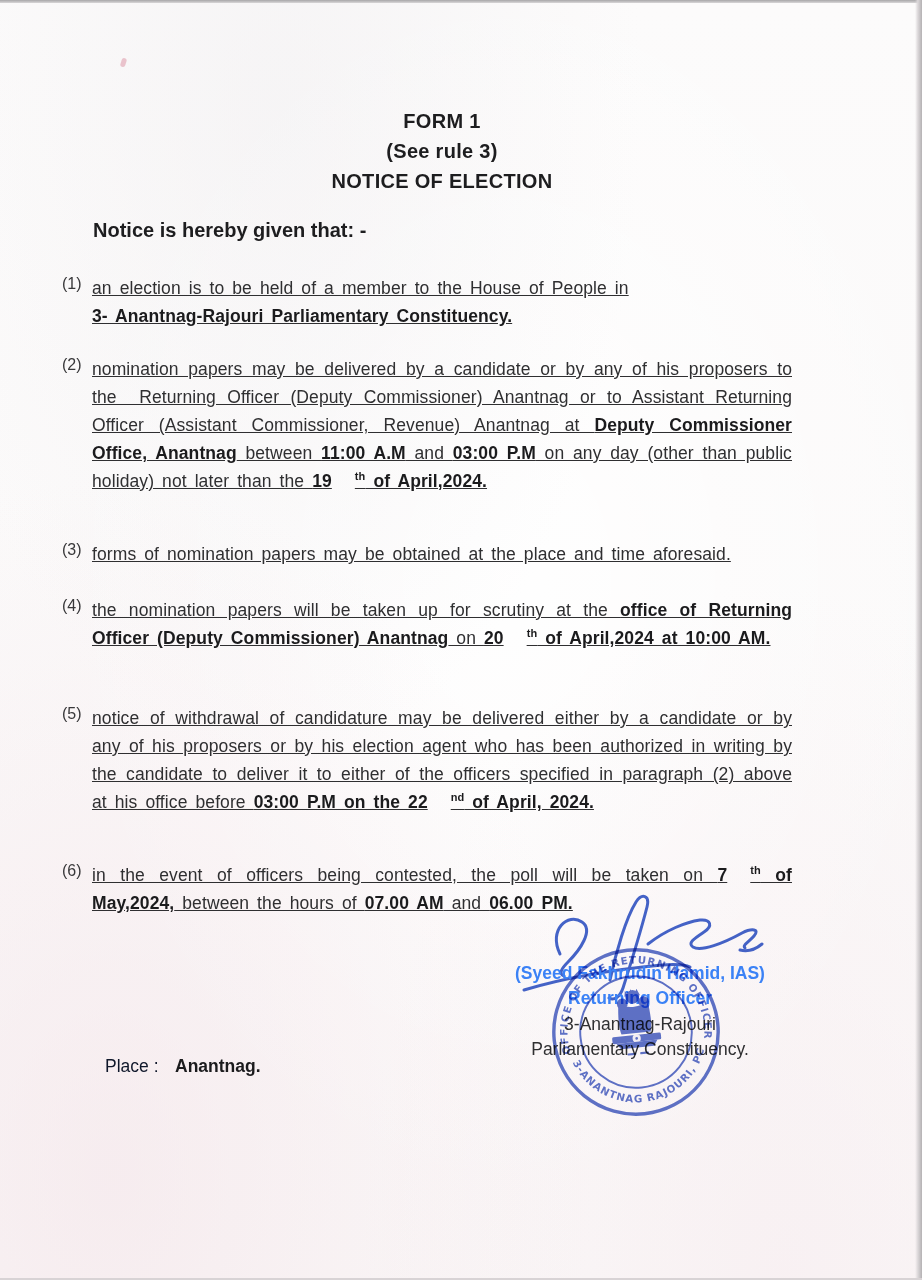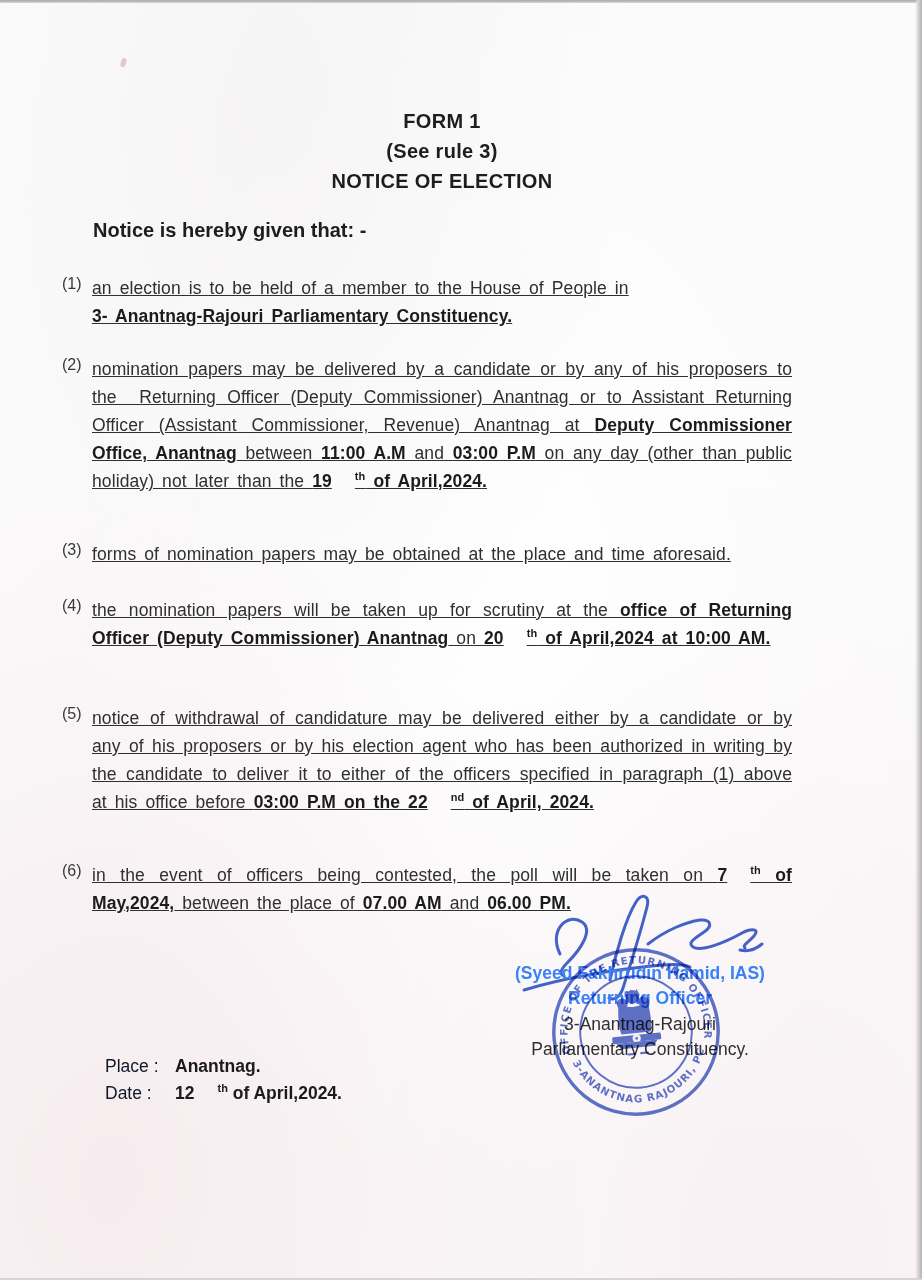--- a/index.html
+++ b/index.html
@@ -89,26 +89,26 @@
   <div class="txt"><span>forms of nomination papers may be obtained at the place and time aforesaid.</span></div>
 </div>
 
 <div class="item i4">
   <span class="num">(4)</span>
   <div class="txt"><span>the nomination papers will be taken up for scrutiny at the </span><b>office of Returning Officer (Deputy Commissioner) Anantnag</b><span> on </span><b>20</b><sup class="b">th</sup><b> of April,2024 at 10:00 AM.</b></div>
 </div>
 
 <div class="item i5">
   <span class="num">(5)</span>
-  <div class="txt"><span>notice of withdrawal of candidature may be delivered either by a candidate or by any of his proposers or by his election agent who has been authorized in writing by the candidate to deliver it to either of the officers specified in paragraph (1) above at his office before </span><b>03:00 P.M on the 22</b><sup class="b">nd</sup><b> of April, 2024.</b></div>
+  <div class="txt"><span>notice of withdrawal of candidature may be delivered either by a candidate or by any of his proposers or by his election agent who has been authorized in writing by the candidate to deliver it to either of the officers specified in paragraph (2) above at his office before </span><b>03:00 P.M on the 22</b><sup class="b">nd</sup><b> of April, 2024.</b></div>
 </div>
 
 <div class="item i6">
   <span class="num">(6)</span>
-  <div class="txt"><span>in the event of officers being contested, the poll will be taken on </span><b>7</b><sup class="b">th</sup><b> of May,2024,</b><span> between the place of </span><b>07.00 AM</b><span> and </span><b>06.00 PM.</b></div>
+  <div class="txt"><span>in the event of officers being contested, the poll will be taken on </span><b>7</b><sup class="b">th</sup><b> of May,2024,</b><span> between the hours of </span><b>07.00 AM</b><span> and </span><b>06.00 PM.</b></div>
 </div>
 
 <svg class="sig-svg" viewBox="0 0 300 150">
   <g fill="none" stroke="#3558c8" stroke-width="3" stroke-linecap="round" stroke-linejoin="round">
     <path d="M70,86 C58,62 78,44 92,54 C104,62 90,82 78,94 C72,100 68,106 74,108"></path>
     <path d="M120,112 C126,84 136,50 146,34 C152,25 160,27 157,39 C150,66 140,98 133,120 C130,129 124,133 119,130"></path>
     <path d="M158,76 C176,62 196,54 210,52 C221,51 223,58 214,64 C205,70 197,75 203,79 C211,84 234,75 252,65 C262,60 270,61 264,68 C259,74 252,77 255,80"></path>
     <path d="M34,122 C74,110 118,102 172,97 C186,96 196,97 200,99"></path>
     <path d="M250,82 C258,84 266,81 272,76"></path>
   </g>
@@ -144,14 +144,13 @@
     <circle cx="0" cy="12.5" r="4.2" fill="#f6f4fa"></circle>
     <circle cx="0" cy="12.5" r="1.4"></circle>
     <path d="M-21,16 L21,16 L17,22 L-17,22 Z"></path>
     <rect x="-11" y="27" width="9" height="2.2" rx="1"></rect>
     <rect x="2" y="27" width="9" height="2.2" rx="1"></rect>
   </g>
 </svg>
 
 <div class="pd">
   <div><span class="lbl">Place :</span><span class="val">Anantnag.</span></div>
-  <div><span class="lbl">Date :</span><span class="val"><b>12</b><sup class="b">th</sup><b> of April,2024.</b></span></div>
 </div>
 
 </body></html>

